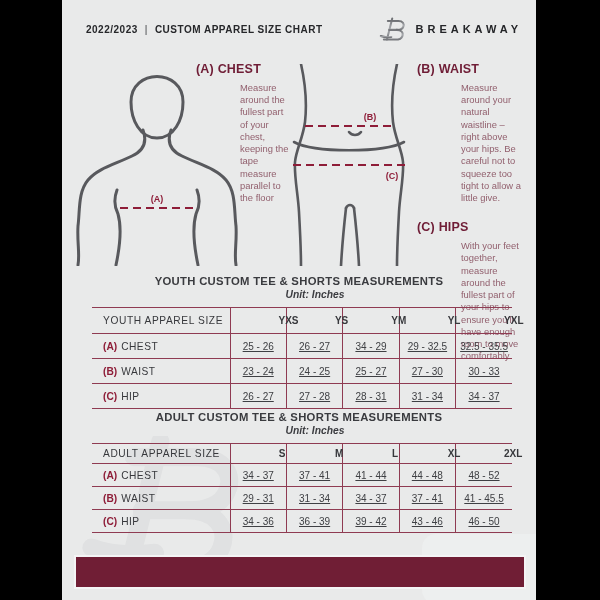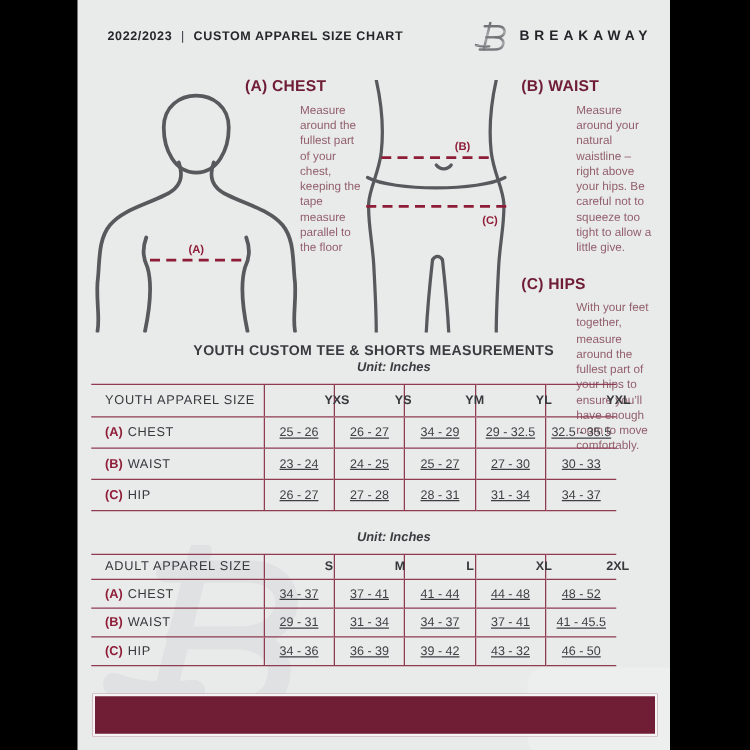--- a/index.html
+++ b/index.html
@@ -47,21 +47,21 @@
   .note-col{position:absolute;left:355px;top:62px;width:106px;}
   .note-col .note{position:static;}
   .note-b{margin-bottom:16px;}
 
   
   .section-title{position:absolute;width:100%;text-align:center;font-size:11.3px;font-weight:bold;color:#3a3b3f;letter-spacing:.3px;}
   .unit{position:absolute;width:100%;text-align:center;font-size:10.3px;font-style:italic;font-weight:bold;color:#3c3d41;padding-left:32px;}
   .youth-title{top:275px;} .youth-unit{top:289px;}
   .adult-title{top:411px;} .adult-unit{top:425px;}
 
-  table.size-table{position:absolute;left:11px;width:420px;border-collapse:collapse;table-layout:fixed;}
+  table.size-table{position:absolute;left:30px;width:420px;border-collapse:collapse;table-layout:fixed;}
   .youth-table{top:307px;}
   .adult-table{top:443px;}
   .size-table col.label-col{width:138px;}
   .size-table th,.size-table td{border-top:1.6px solid var(--table-line);font-size:10px;color:var(--text-dark);padding:0;}
   .size-table tr:last-child th,.size-table tr:last-child td{border-bottom:1.6px solid var(--table-line);}
   .size-table th:not(:first-child),.size-table td:not(:first-child){border-left:1.6px solid var(--table-line);text-align:center;}
   .size-table thead th{font-weight:bold;padding-left:48px;}
   .size-table thead th:first-child{text-align:left;padding-left:11px;font-weight:normal;letter-spacing:.6px;font-size:10.2px;}
   .youth-table th,.youth-table td{height:25px;}
   .youth-table thead th{height:26px;}
@@ -201,20 +201,21 @@
           <td class="row-label"><span class="prefix">(C)</span><span>HIP</span></td>
           <td class="value">26 - 27</td>
           <td class="value">27 - 28</td>
           <td class="value">28 - 31</td>
           <td class="value">31 - 34</td>
           <td class="value">34 - 37</td>
         </tr>
       </tbody>
     </table>
 
+    <div class="section-title adult-title">ADULT CUSTOM TEE &amp; SHORTS MEASUREMENTS</div>
     <div class="unit adult-unit">Unit: Inches</div>
     <table class="size-table adult-table">
       <colgroup>
           <col class="label-col">
           <col>
           <col>
           <col>
           <col>
           <col>
         </colgroup>
@@ -243,21 +244,21 @@
           <td class="value">31 - 34</td>
           <td class="value">34 - 37</td>
           <td class="value">37 - 41</td>
           <td class="value">41 - 45.5</td>
         </tr>
         <tr>
           <td class="row-label"><span class="prefix">(C)</span><span>HIP</span></td>
           <td class="value">34 - 36</td>
           <td class="value">36 - 39</td>
           <td class="value">39 - 42</td>
-          <td class="value">43 - 32</td>
+          <td class="value">43 - 46</td>
           <td class="value">46 - 50</td>
         </tr>
       </tbody>
     </table>
 
     <div class="footer-bar"></div>
 
   </div>
 </div>
 

